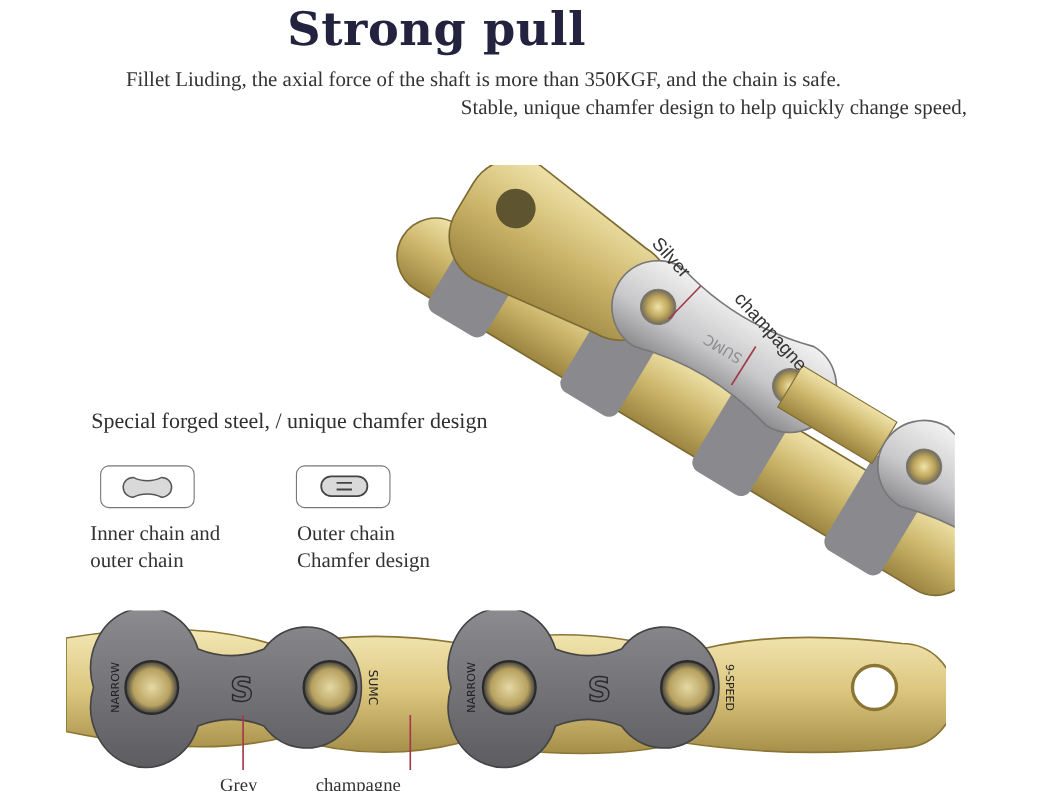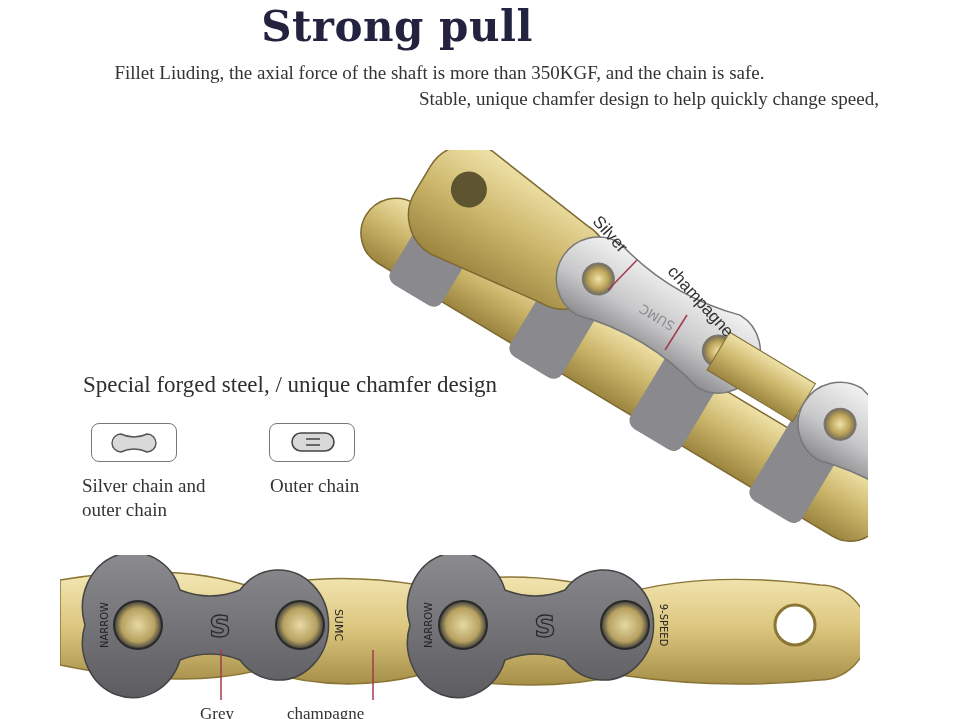--- a/index.html
+++ b/index.html
@@ -1,21 +1,21 @@
 <!DOCTYPE html>
 <html><head>
 <meta charset="utf-8">
 <style>
   html, body { margin:0; padding:0; }
   body { width:961px; height:719px; background:#ffffff; position:relative; overflow:hidden; font-family:"DejaVu Serif", serif; color:#2b2b2b; }
   .title { position:absolute; left:0; width:794px; top:2px; text-align:center; font-family:"DejaVu Serif", serif; font-weight:bold; font-size:42px; color:#23233f; letter-spacing:0.5px; }
   .sub { position:absolute; left:0; width:879px; text-align:center; font-family:"Liberation Serif", serif; font-size:19px; color:#333; }
   .sub1 { top:62px; }
   .sub2 { top:88px;text-align:right; }
-  .feature-title { position:absolute; left:83px; top:372px; font-family:"Liberation Serif", serif; font-size:23px; color:#2f2f2f; }
+  .feature-title { position:absolute; left:83px; top:372px; font-family:"Liberation Serif", serif; font-size:20px; color:#2f2f2f; }
   .icon-box { position:absolute; width:84px; height:37px; border:1.5px solid #777; border-radius:8px; background:#fff; }
   .feat-text { position:absolute; font-family:"Liberation Serif", serif; font-size:19px; line-height:24px; color:#333; }
   .label { position:absolute; font-family:"Liberation Sans", sans-serif; font-size:17px; color:#333; white-space:nowrap; }
   .lbl-serif { font-family:"Liberation Serif", serif; }
   svg { position:absolute; }
 </style>
 </head>
 <body>
 
 <div class="title">Strong pull</div>
@@ -78,25 +78,26 @@
     <path d="M11 2 a9 9 0 1 0 0 18 q6 -3 13 -3 q7 0 13 3 a9 9 0 1 0 0 -18 q-6 3 -13 3 q-7 0 -13 -3z" fill="#d9d9d9" stroke="#555" stroke-width="1.4"></path>
   </svg>
 </div>
 <div class="icon-box" style="left:269px;top:423px;">
   <svg style="left:20px;top:7px;" width="46" height="22" viewBox="0 0 46 22">
     <path d="M11 2 a9 9 0 1 0 0 18 l24 0 a9 9 0 1 0 0 -18z M16 8 l14 0 M16 14 l14 0" fill="#d9d9d9" stroke="#444" stroke-width="1.6"></path>
   </svg>
 </div>
 
 <div class="feat-text" style="left:82px;top:474px;">
-  <div>Silver chain and</div>
+  <div>Inner chain and</div>
   <div>outer chain</div>
 </div>
 <div class="feat-text" style="left:270px;top:474px;">
   <div>Outer chain</div>
+  <div>Chamfer design</div>
 </div>
 
 <svg style="left:60px;top:555px;" width="800" height="164" viewBox="0 0 800 164">
   <defs>
     <linearGradient id="gold2" x1="0" y1="0" x2="0" y2="1">
       <stop offset="0" stop-color="#f3e7b4"></stop>
       <stop offset="0.5" stop-color="#dcc67e"></stop>
       <stop offset="1" stop-color="#a58e48"></stop>
     </linearGradient>
     <linearGradient id="grey2" x1="0" y1="0" x2="0" y2="1">

